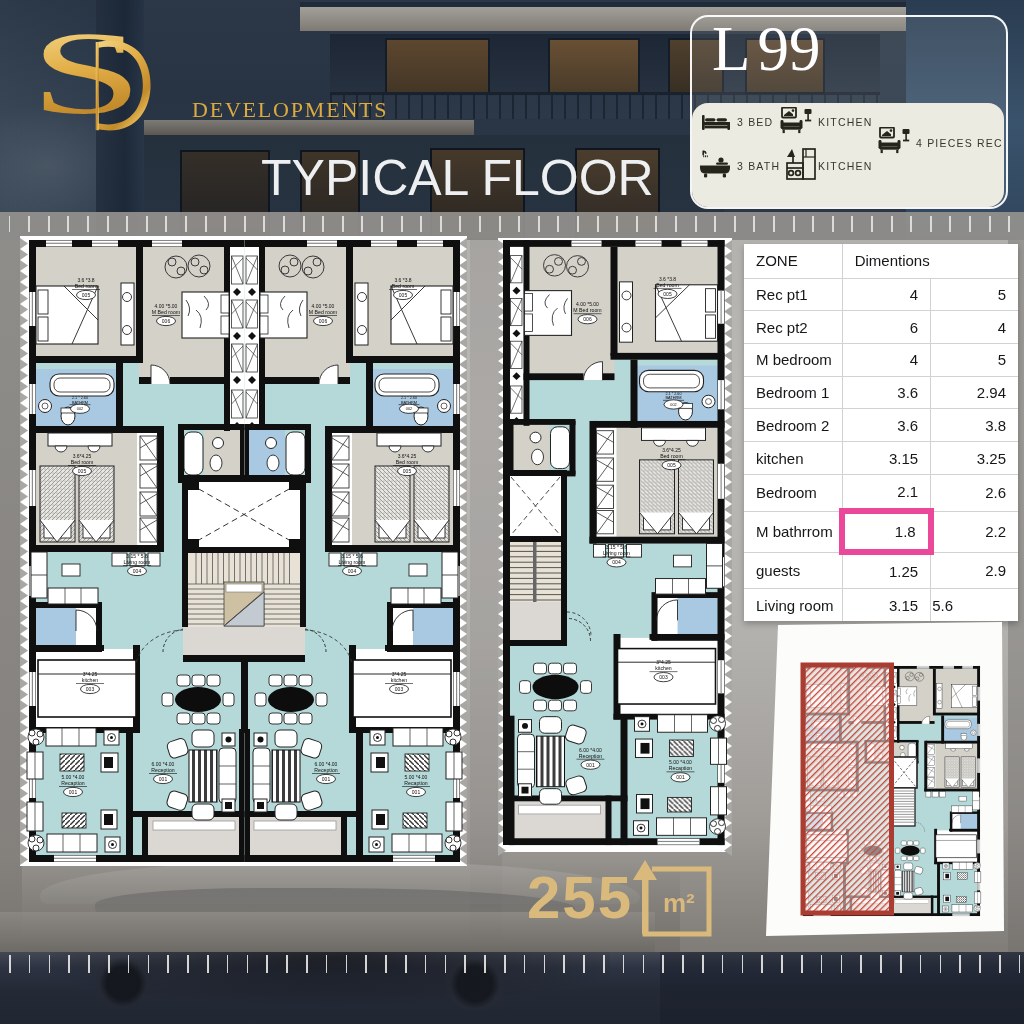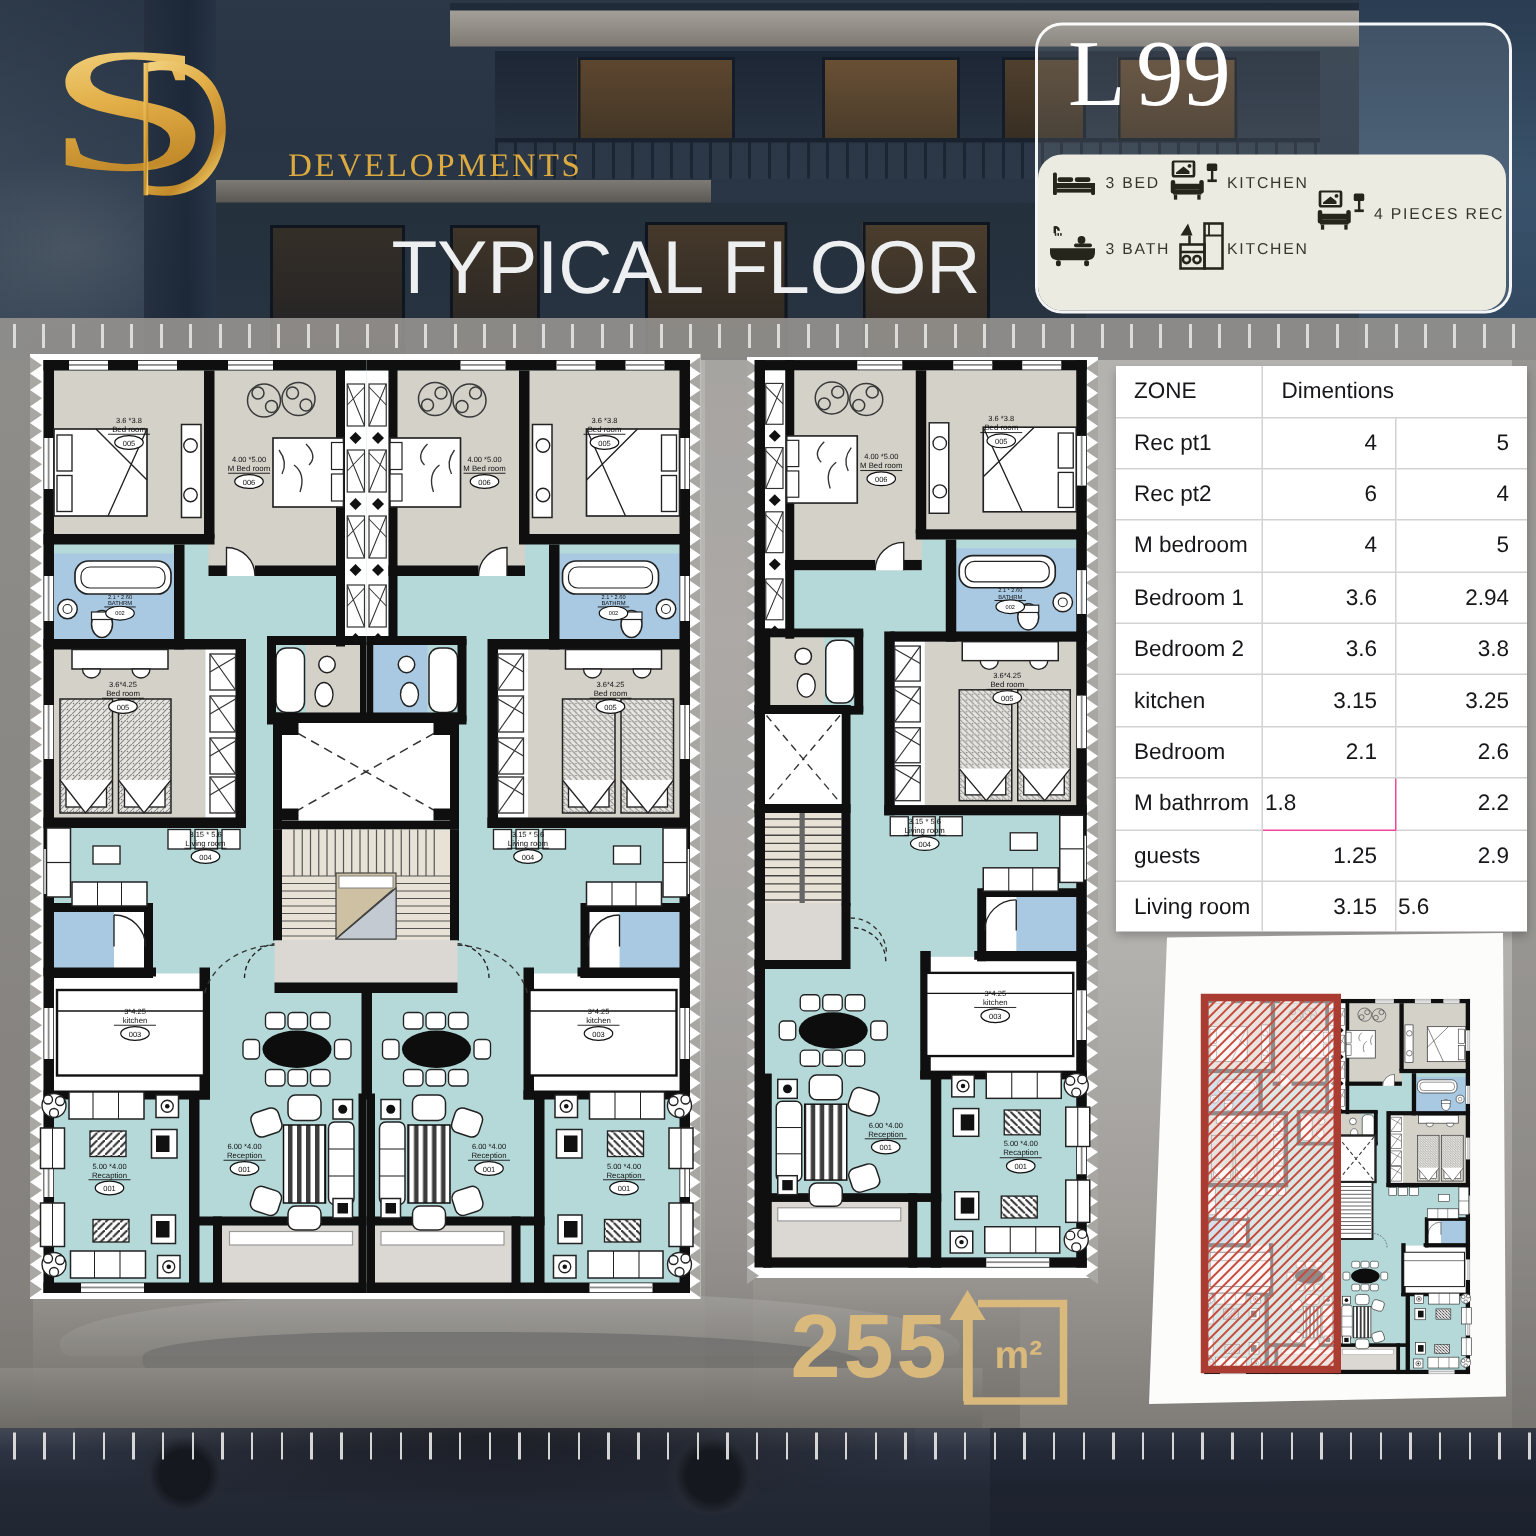--- a/index.html
+++ b/index.html
@@ -234,21 +234,21 @@
             <td style="border:1px solid #d2d2d2;text-align:right;padding-right:12px;">3.15</td>
             <td style="border:1px solid #d2d2d2;border-right:none;text-align:right;padding-right:12px;">3.25</td>
           </tr>
     <tr>
             <td style="border:1px solid #d2d2d2;border-left:none;padding-left:12px;">Bedroom</td>
             <td style="border:1px solid #d2d2d2;text-align:right;padding-right:12px;">2.1</td>
             <td style="border:1px solid #d2d2d2;border-right:none;text-align:right;padding-right:12px;">2.6</td>
           </tr>
     <tr>
             <td style="border:1px solid #d2d2d2;border-left:none;padding-left:12px;">M bathrrom</td>
-            <td style="border:1px solid #ec4899;text-align:left;padding-right:12px;">1.8</td>
+            <td style="border:6px solid #ec4899;text-align:right;padding-right:12px;">1.8</td>
             <td style="border:1px solid #d2d2d2;border-right:none;text-align:right;padding-right:12px;">2.2</td>
           </tr>
     <tr>
             <td style="border:1px solid #d2d2d2;border-left:none;padding-left:12px;">guests</td>
             <td style="border:1px solid #d2d2d2;text-align:right;padding-right:12px;">1.25</td>
             <td style="border:1px solid #d2d2d2;border-right:none;text-align:right;padding-right:12px;">2.9</td>
           </tr>
     <tr>
             <td style="border:1px solid #d2d2d2;border-left:none;border-bottom:none;padding-left:12px;">Living room</td>
             <td style="border:1px solid #d2d2d2;border-bottom:none;text-align:right;padding-right:12px;">3.15</td>

